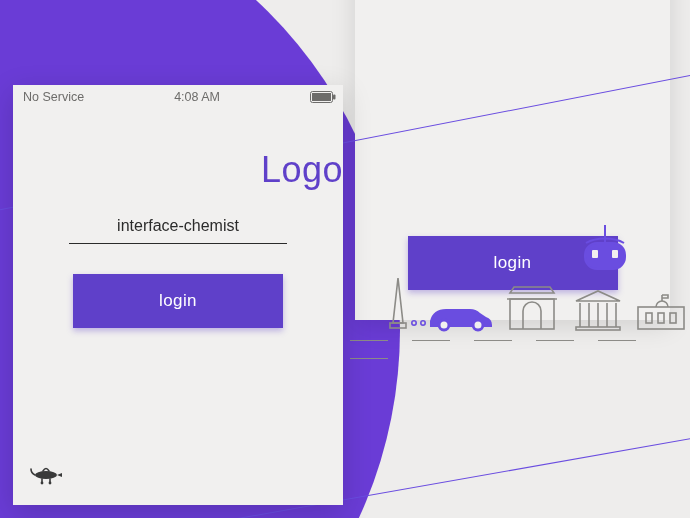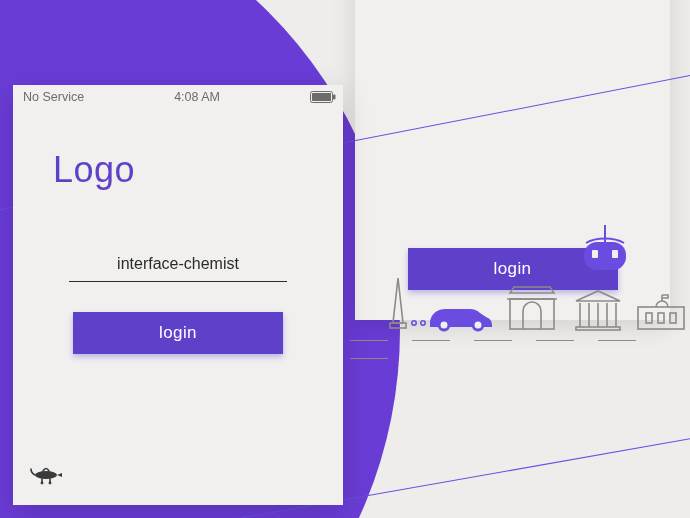--- a/index.html
+++ b/index.html
@@ -93,30 +93,30 @@
     align-items: center;
     padding: 5px 7px 0 10px;
     color: #6d6c6a;
     font-size: 12.5px;
   }
   .battery {
     display:inline-block;
   }
   .battery svg { display:block; }
   .logo {
-    text-align: left;
+    text-align: right;
     margin-top: 45px;
     font-size: 36px;
     font-weight: 300;
     color: #5f40c9;
     letter-spacing: 0.5px;
     padding-left: 40px;
   }
   .form {
-    margin-top: 56px;
+    margin-top: 18px;
     display: flex;
     flex-direction: column;
     align-items: center;
   }
   .field {
     width: 210px;
     border: none;
     border-bottom: 1px solid #c7c6c3;
     background: transparent;
     font-size: 16px;
@@ -128,21 +128,21 @@
   }
   .field.active {
     border-bottom: 1.7px solid #2b2b2b;
     color: #2b2b2b;
   }
   .field::placeholder {
     color: #a9a8a4;
   }
   .login-btn {
     width: 210px;
-    height: 42px;
+    height: 54px;
     background: #5f40c9;
     color: #fff;
     border: none;
     font-size: 17px;
     letter-spacing: 0.4px;
     cursor: pointer;
     box-shadow: 0 3px 6px rgba(95,64,201,0.35);
   }
   .plane-icon {
     position: absolute;

